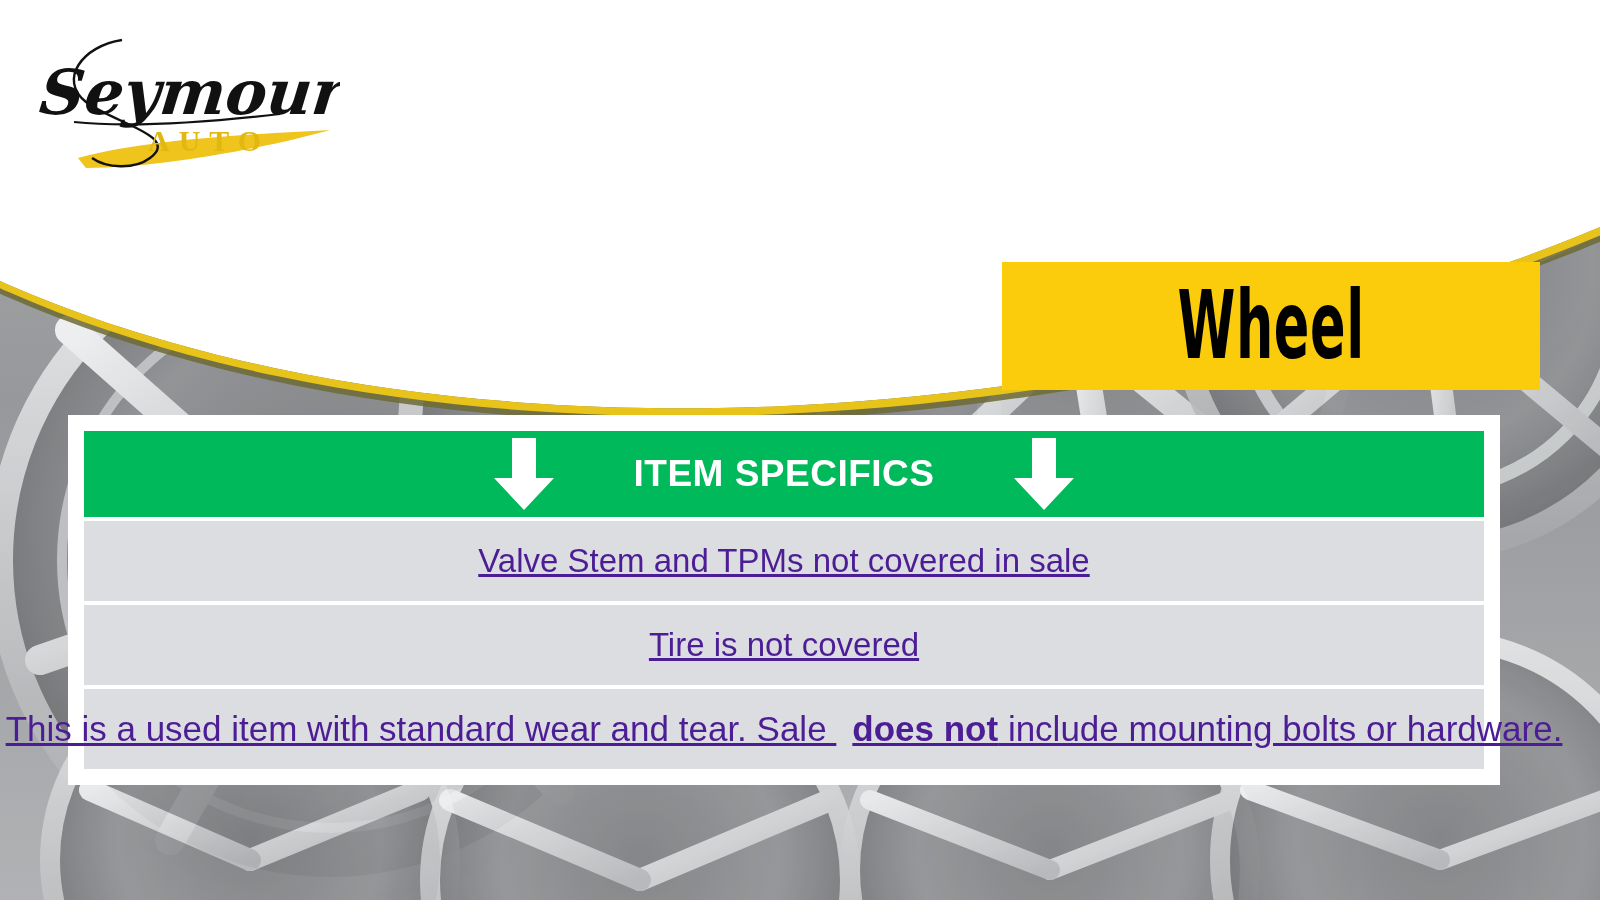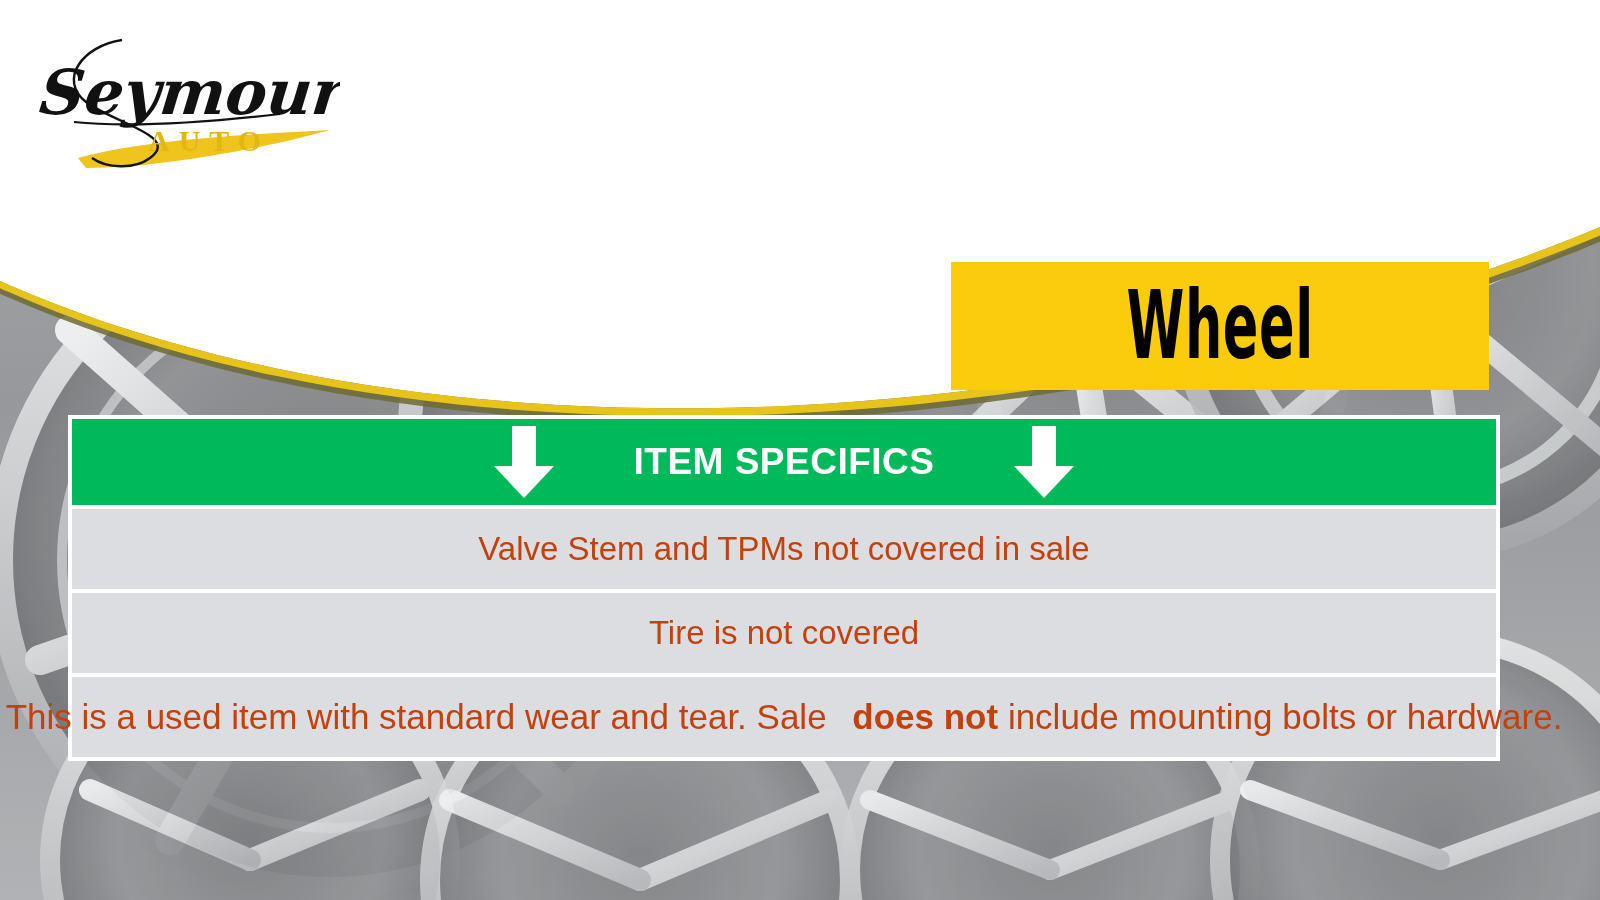--- a/index.html
+++ b/index.html
@@ -74,21 +74,21 @@
     top: 18px;
     width: 310px;
     height: 155px;
     z-index: 10;
   }
   .logo svg { display:block; width: 310px; height: 155px; }
 
   
   .title-plate {
     position: absolute;
-    left: 951px;
+    left: 1002px;
     top: 262px;
     width: 538px;
     height: 128px;
     background: #FACC0C;
     z-index: 9;
     display: flex;
     align-items: center;
     justify-content: center;
   }
   .title-plate .title-text {
@@ -104,21 +104,21 @@
   }
 
   
   .specs-table {
     position: absolute;
     left: 68px;
     top: 415px;
     width: 1432px;
     z-index: 11;
     background: #ffffff;
-    padding: 4px;
+    padding: 16px;
     box-sizing: border-box;
   }
   .specs-header {
     position: relative;
     height: 86px;
     background: #00B95A;
     display: flex;
     align-items: center;
     justify-content: center;
     gap: 78px;
@@ -142,23 +142,24 @@
     height: 80px;
     display: flex;
     align-items: center;
     justify-content: center;
     margin-top: 4px;
     padding: 0 14px;
     box-sizing: border-box;
   }
   .spec-row .row-text {
     font-size: 33px;
-    color: #c2410c;
+    color: #4c1d95;
     text-align: right;
     white-space: nowrap;
+    text-decoration: underline;
   }
   .spec-row.wide .row-text {
     font-size: 35px;
   }
   .spec-row.wide .row-text b { font-weight: bold; margin-left: 16px; }
 </style>
 </head>
 <body>
 
 <div id="slide">

